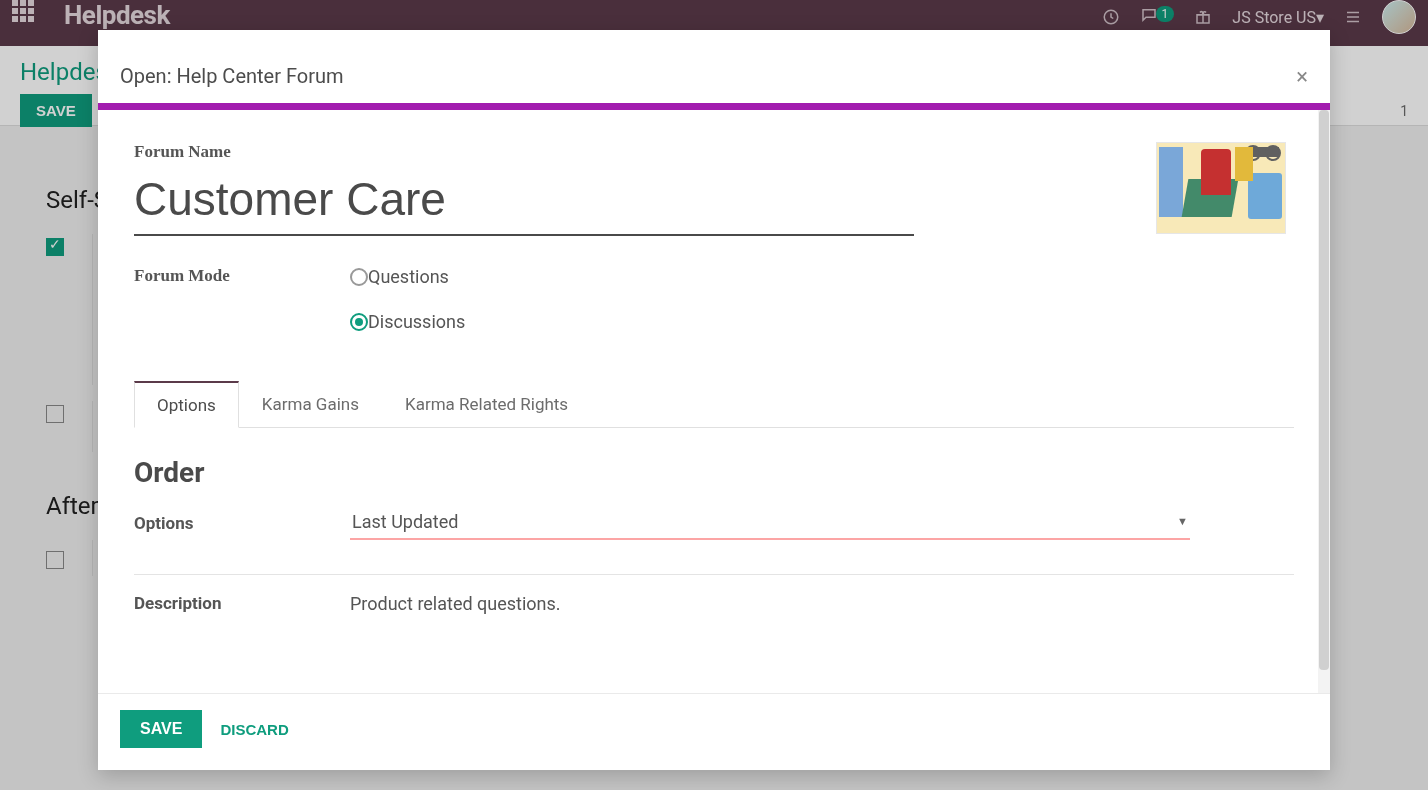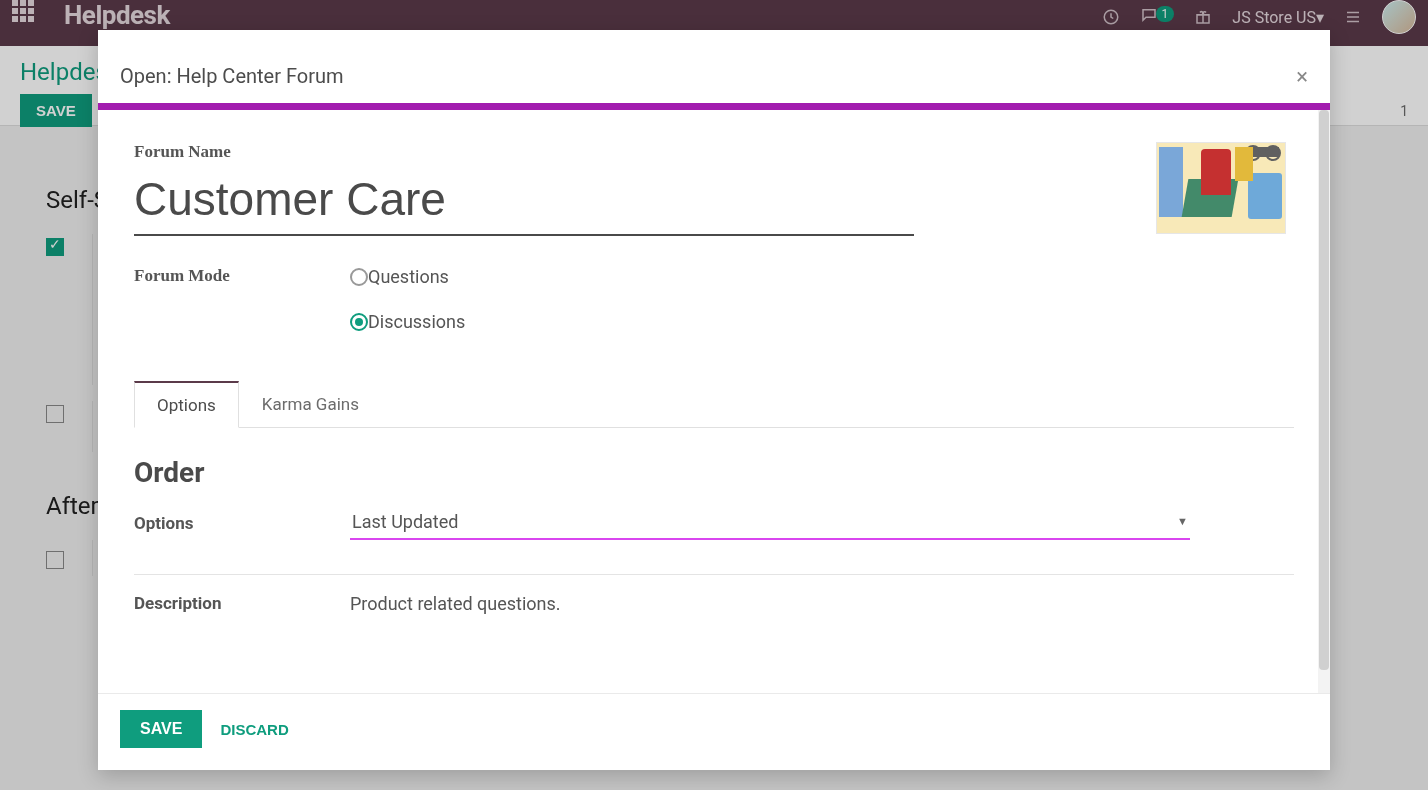--- a/index.html
+++ b/index.html
@@ -295,21 +295,21 @@
   }
   .form-row .flabel {
     width: 216px;
     font-size: 17px;
     font-weight: 700;
     color: #555;
   }
   .select-box {
     flex: 1;
     max-width: 840px;
-    border-bottom: 2px solid #d946ef;
+    border-bottom: 2px solid #fca5a5;
     display: flex;
     align-items: center;
     padding: 6px 2px;
     font-size: 18px;
     color: #555;
     cursor: pointer;
   }
   .select-box .caret {
     margin-left: auto;
     font-size: 11px;
@@ -468,20 +468,21 @@
           <div class="radio-item">
             <div class="radio checked"></div>
             <span>Discussions</span>
           </div>
         </div>
       </div>
 
       <div class="tabs">
         <div class="tab active">Options</div>
         <div class="tab">Karma Gains</div>
+        <div class="tab">Karma Related Rights</div>
       </div>
 
       <div class="section-head">Order</div>
       <div class="form-row">
         <div class="flabel">Options</div>
         <div class="select-box">
           <span>Last Updated</span>
           <span class="caret">▼</span>
         </div>
       </div>

